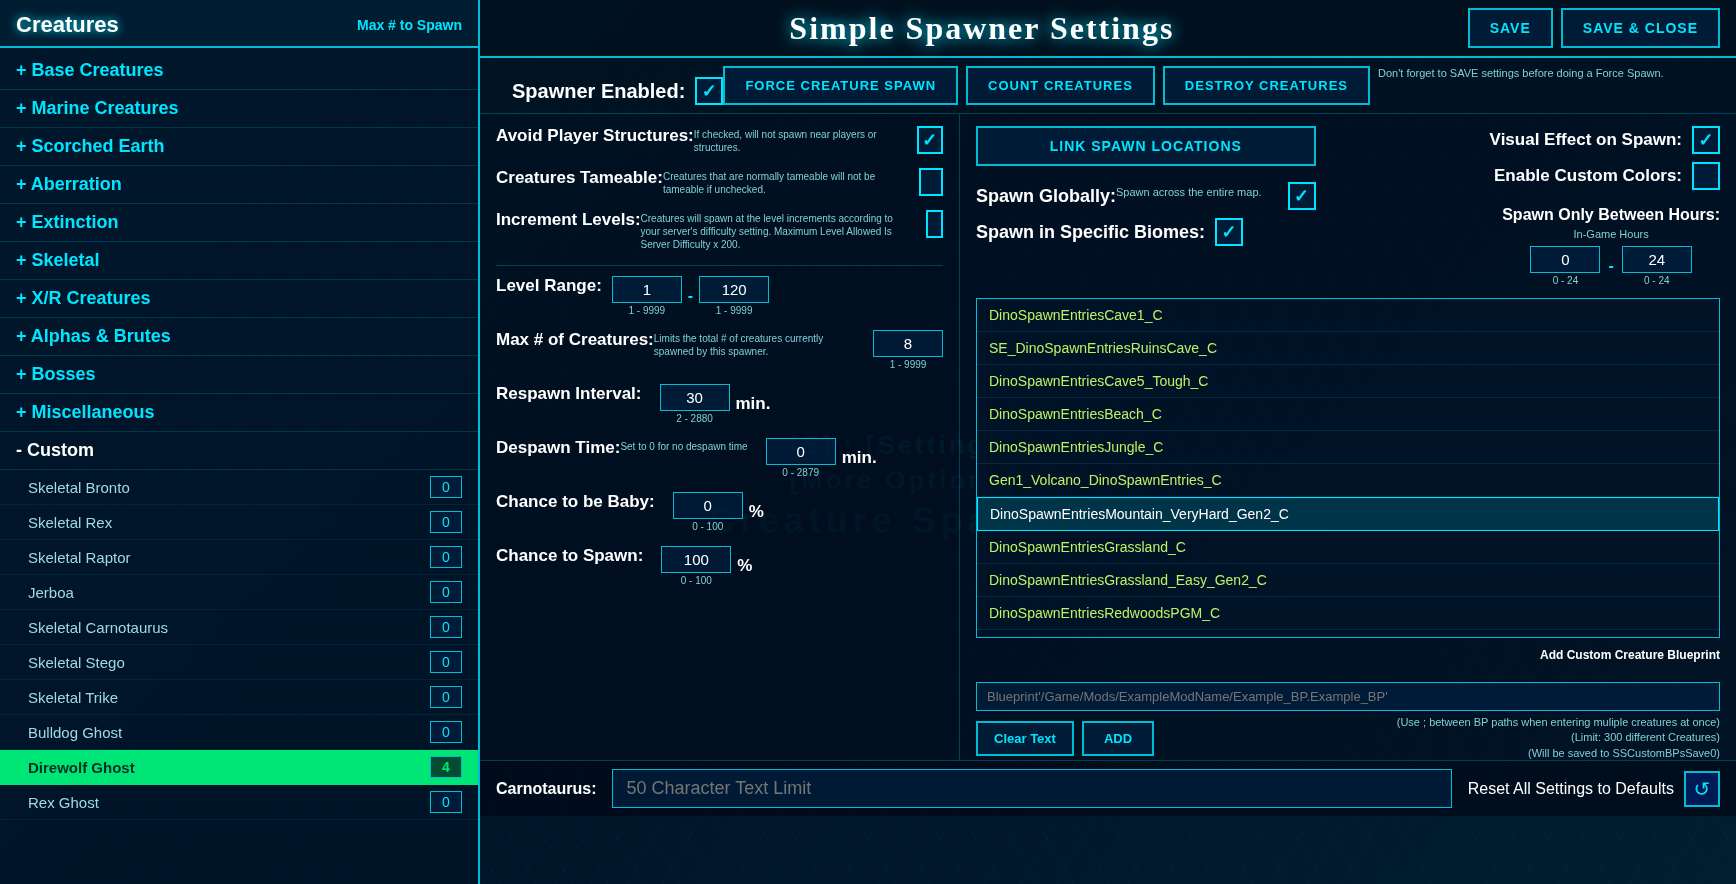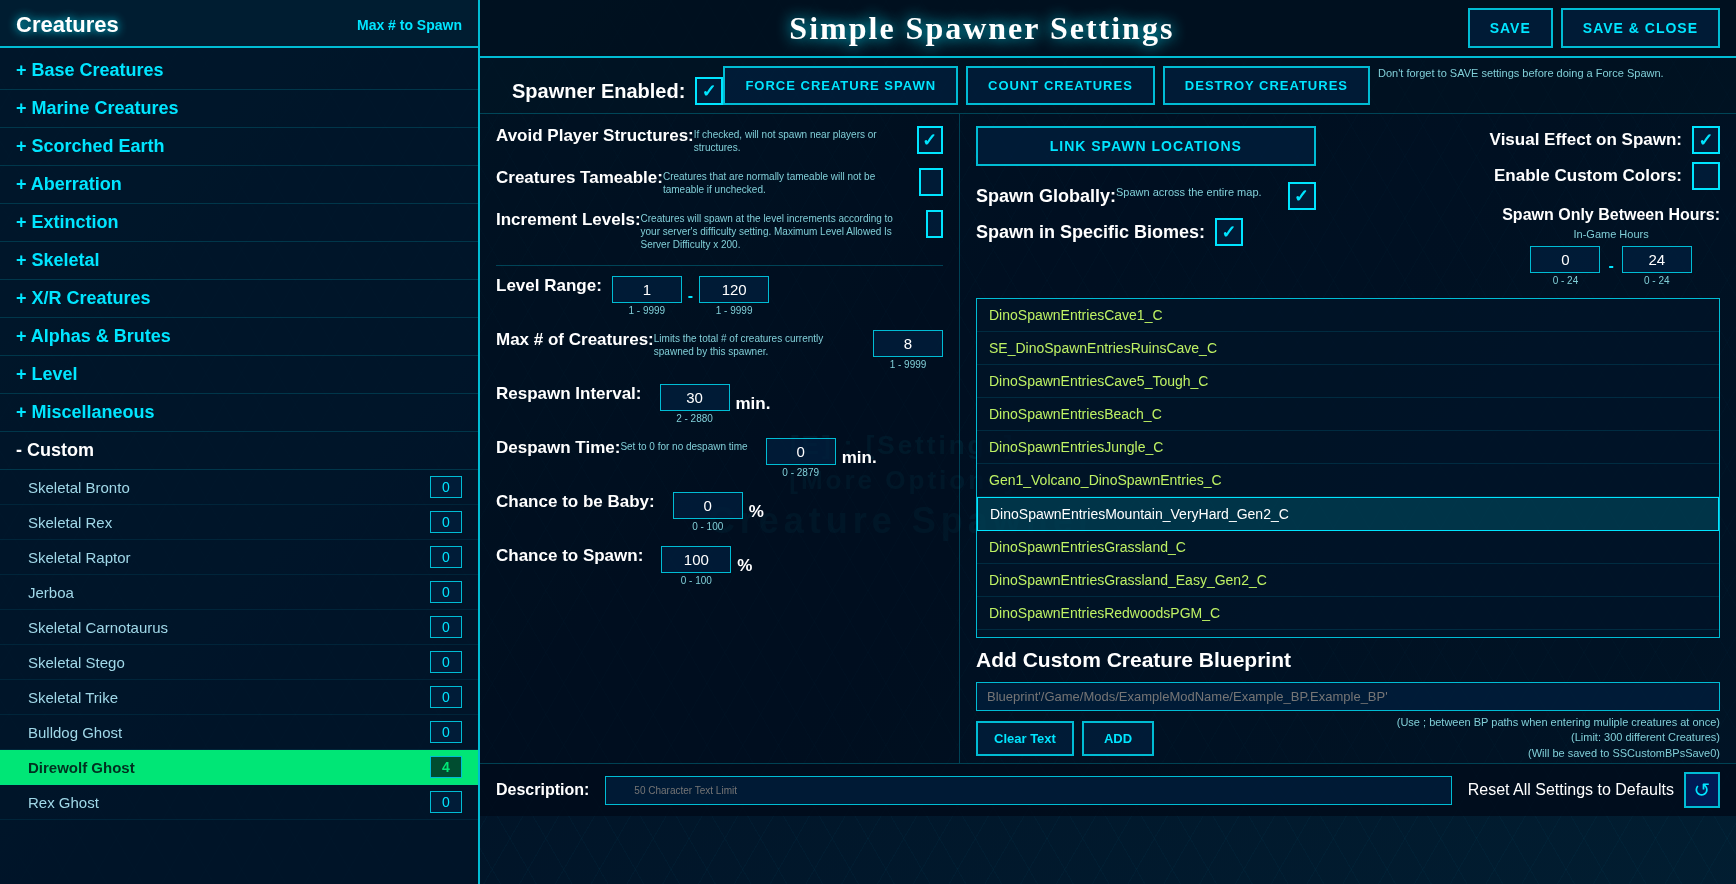--- a/index.html
+++ b/index.html
@@ -460,25 +460,25 @@
     }
 
     .hours-inputs {
       display: flex;
       align-items: center;
       gap: 8px;
       justify-content: center;
     }
 
     .custom-bp-title {
-      font-size: 21px;
-      font-weight: bold;
-      color: #ffffff;
-      text-align: left;
-      margin-bottom: 10px;
+      font-size: 12px;
+      font-weight: bold;
+      color: #ffffff;
+      text-align: right;
+      margin-bottom: 20px;
     }
 
     .custom-bp-input {
       width: 100%;
       background: rgba(0,30,60,0.8);
       border: 1px solid #00bcd4;
       color: #80cfd8;
       padding: 6px 10px;
       font-size: 13px;
       margin-bottom: 4px;
@@ -532,22 +532,22 @@
       font-weight: bold;
       color: #ffffff;
       flex: 0 0 auto;
     }
 
     .desc-input {
       flex: 1;
       background: rgba(0,30,60,0.8);
       border: 1px solid #00bcd4;
       color: #80cfd8;
-      padding: 8px 28px;
-      font-size: 10px;
+      padding: 8px 13px;
+      font-size: 18px;
     }
 
     .reset-settings {
       display: flex;
       align-items: center;
       gap: 10px;
       flex: 0 0 auto;
     }
 
     .reset-label {
@@ -590,21 +590,21 @@
     <div class="sidebar-list">
 
       <div class="sidebar-group">+ Base Creatures</div>
       <div class="sidebar-group">+ Marine Creatures</div>
       <div class="sidebar-group">+ Scorched Earth</div>
       <div class="sidebar-group">+ Aberration</div>
       <div class="sidebar-group">+ Extinction</div>
       <div class="sidebar-group">+ Skeletal</div>
       <div class="sidebar-group">+ X/R Creatures</div>
       <div class="sidebar-group">+ Alphas &amp; Brutes</div>
-      <div class="sidebar-group">+ Level</div>
+      <div class="sidebar-group">+ Bosses</div>
       <div class="sidebar-group">+ Miscellaneous</div>
       <div class="sidebar-group expanded">- Custom</div>
 
       <div class="sidebar-item-row">
         <span>Skeletal Bronto</span>
         <span class="item-count">0</span>
       </div>
       <div class="sidebar-item-row">
         <span>Skeletal Rex</span>
         <span class="item-count">0</span>
@@ -859,21 +859,21 @@
               <div>(Limit: 300 different Creatures)</div>
               <div>(Will be saved to SSCustomBPsSave0)</div>
             </div>
           </div>
         </div>
 
       </div>
     </div>
 
     <div class="bottom-bar">
-      <span class="desc-label">Description:</span>
+      <span class="desc-label">Carnotaurus:</span>
       <input class="desc-input" type="text" placeholder="50 Character Text Limit" style="">
       <div class="reset-settings">
         <span class="reset-label">Reset All Settings to Defaults</span>
         <button class="reset-btn">↺</button>
       </div>
     </div>
 
   </div>
 
 </div>

